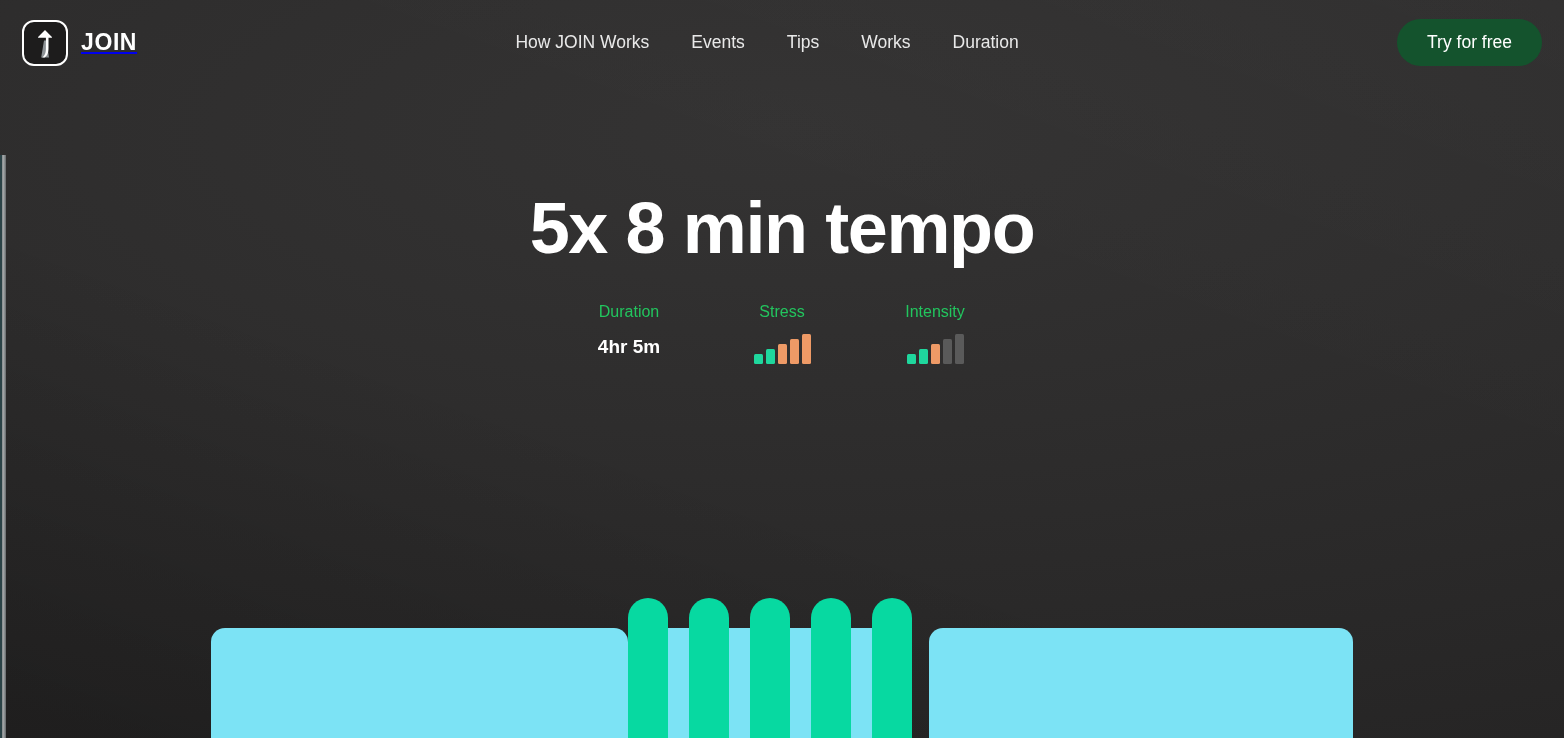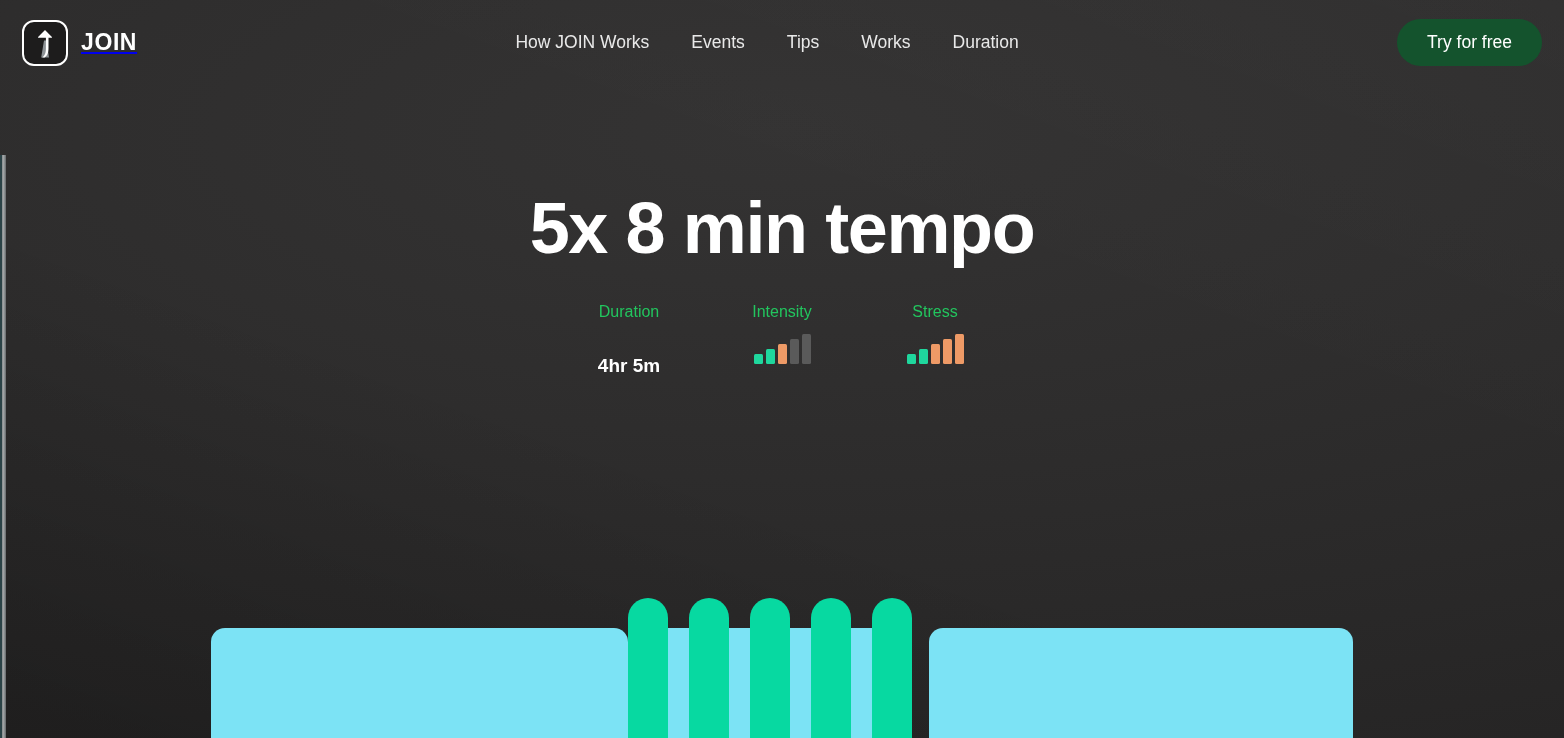--- a/index.html
+++ b/index.html
@@ -159,21 +159,21 @@
     color: #22c55e;
     margin-bottom: 12px;
     line-height: 1;
   }
 
   .stat-value {
     font-size: 19px;
     font-weight: bold;
     color: #ffffff;
     line-height: 1;
-    margin-top: 24px;
+    margin-top: 5px;
   }
 
   .meter {
     display: flex;
     align-items: flex-end;
     gap: 3px;
     height: 30px;
     margin-top: 2px;
   }
 
@@ -251,38 +251,38 @@
   <h1 class="hero-title">5x 8 min tempo</h1>
 
   <div class="stats">
 
     <div class="stat">
       <span class="stat-label">Duration</span>
       <span class="stat-value">4hr 5m</span>
     </div>
 
     <div class="stat">
+      <span class="stat-label">Stress</span>
+      <span class="meter">
+          <span class="meter-bar" style="height: 10px; background: rgb(31, 215, 157);"></span>
+          <span class="meter-bar" style="height: 15px; background: rgb(31, 215, 157);"></span>
+          <span class="meter-bar" style="height: 20px; background: rgb(238, 154, 102);"></span>
+          <span class="meter-bar" style="height: 25px; background: rgb(238, 154, 102);"></span>
+          <span class="meter-bar" style="height: 30px; background: rgb(238, 154, 102);"></span>
+        </span>
+    </div>
+
+    <div class="stat">
       <span class="stat-label">Intensity</span>
       <span class="meter">
           <span class="meter-bar" style="height: 10px; background: rgb(31, 215, 157);"></span>
           <span class="meter-bar" style="height: 15px; background: rgb(31, 215, 157);"></span>
           <span class="meter-bar" style="height: 20px; background: rgb(238, 154, 102);"></span>
           <span class="meter-bar" style="height: 25px; background: rgb(90, 90, 90);"></span>
           <span class="meter-bar" style="height: 30px; background: rgb(90, 90, 90);"></span>
-        </span>
-    </div>
-
-    <div class="stat">
-      <span class="stat-label">Stress</span>
-      <span class="meter">
-          <span class="meter-bar" style="height: 10px; background: rgb(31, 215, 157);"></span>
-          <span class="meter-bar" style="height: 15px; background: rgb(31, 215, 157);"></span>
-          <span class="meter-bar" style="height: 20px; background: rgb(238, 154, 102);"></span>
-          <span class="meter-bar" style="height: 25px; background: rgb(238, 154, 102);"></span>
-          <span class="meter-bar" style="height: 30px; background: rgb(238, 154, 102);"></span>
         </span>
     </div>
 
   </div>
 </section>
 
 <div class="profile">
   <div class="profile-inner">
       <div class="seg seg-warm" style="left: 0px; width: 417px; height: 110px; border-radius: 14px 14px 0px 0px; background: rgb(124, 227, 245);"></div>
       <div class="seg seg-interval" style="left: 417px; width: 40px; height: 140px; border-radius: 20px 20px 0px 0px; background: rgb(7, 217, 161);"></div>

